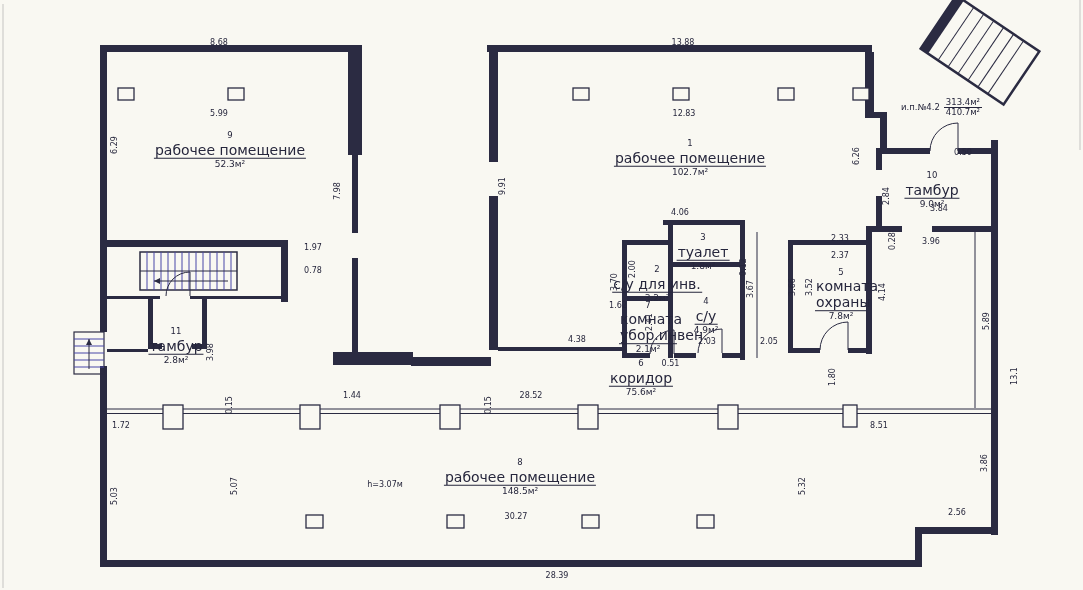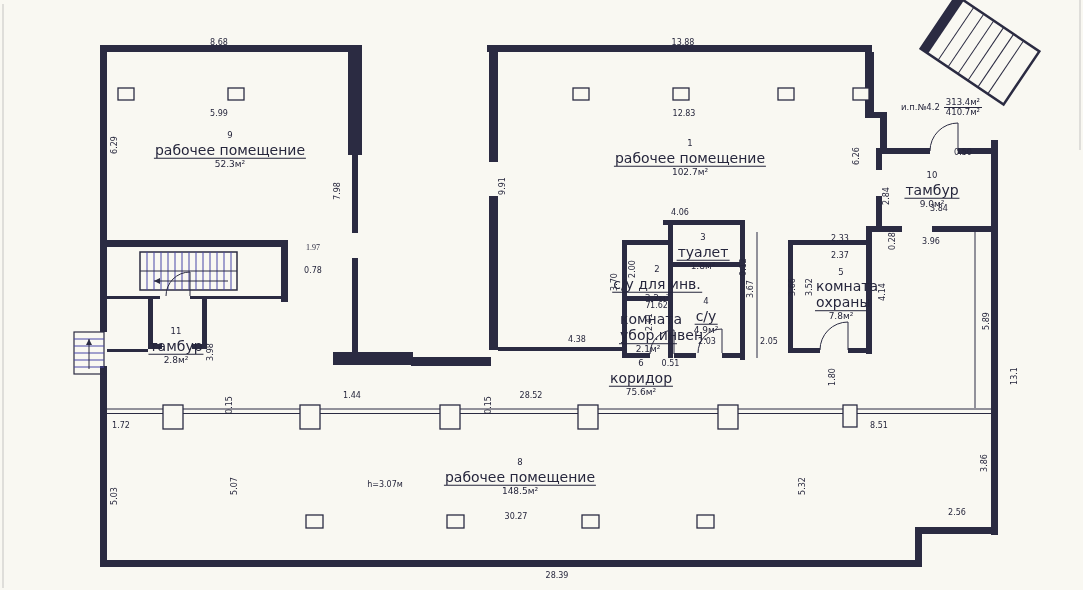--- a/index.html
+++ b/index.html
@@ -222,23 +222,23 @@
       <div class="dim" style="left: 219px; top: 42px;">8.68</div>
       <div class="dim" style="left: 683px; top: 42px;">13.88</div>
       <div class="dim" style="left: 219px; top: 113px;">5.99</div>
       <div class="dim" style="left: 684px; top: 113px;">12.83</div>
       <div class="dim" style="left: 680px; top: 212px;">4.06</div>
       <div class="dim" style="left: 963px; top: 152px;">0.50</div>
       <div class="dim" style="left: 939px; top: 208px;">3.84</div>
       <div class="dim" style="left: 840px; top: 238px;">2.33</div>
       <div class="dim" style="left: 840px; top: 255px;">2.37</div>
       <div class="dim" style="left: 931px; top: 241px;">3.96</div>
-      <div class="dim" style="left: 313px; top: 247px; font-family: Liberation Serif, serif;">1.97</div>
+      <div class="dim" style="left: 313px; top: 247px;">1.97</div>
       <div class="dim" style="left: 313px; top: 270px;">0.78</div>
-      <div class="dim" style="left: 659px; top: 305px;">1.62</div>
+      <div class="dim" style="left: 618px; top: 305px;">1.62</div>
       <div class="dim" style="left: 577px; top: 339px;">4.38</div>
       <div class="dim" style="left: 707px; top: 341px;">2.03</div>
       <div class="dim" style="left: 769px; top: 341px;">2.05</div>
       <div class="dim" style="left: 647px; top: 363px; padding-left: 47px;">0.51</div>
       <div class="dim" style="left: 352px; top: 395px;">1.44</div>
       <div class="dim" style="left: 531px; top: 395px;">28.52</div>
       <div class="dim" style="left: 879px; top: 425px;">8.51</div>
       <div class="dim" style="left: 121px; top: 425px;">1.72</div>
       <div class="dim" style="left: 385px; top: 484px;">h=3.07м</div>
       <div class="dim" style="left: 516px; top: 516px;">30.27</div>

